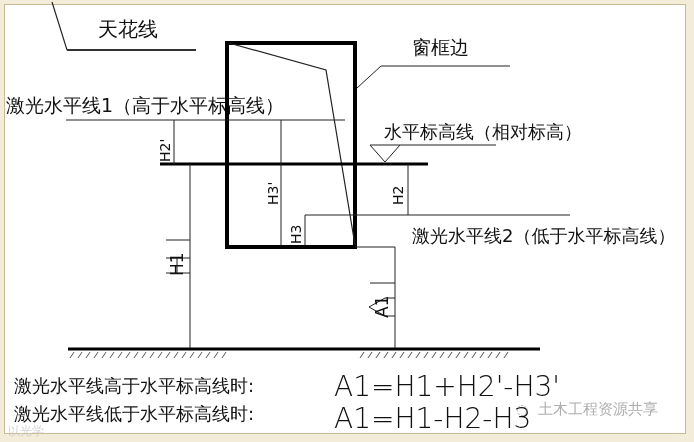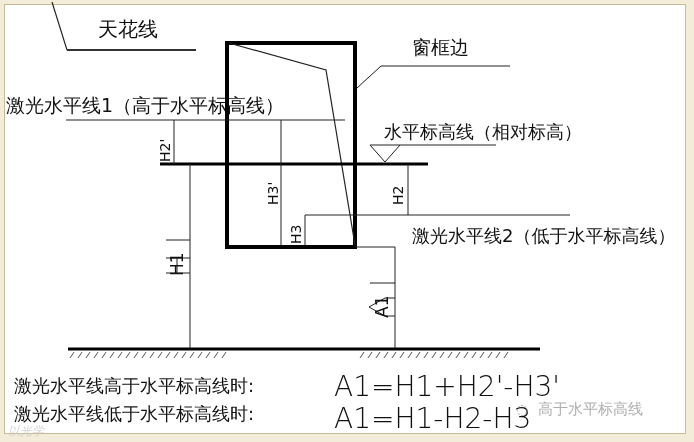--- a/index.html
+++ b/index.html
@@ -121,14 +121,14 @@
   <text class="cad-text" font-size="17" transform="translate(183,276) rotate(-90)">H1</text>
   <text class="cad-text" font-size="17" transform="translate(388,318) rotate(-90)">A1</text>
 
   <text class="cad-text" x="14" y="392" font-size="18">激光水平线高于水平标高线时:</text>
   <text class="cad-text" x="14" y="420" font-size="18">激光水平线低于水平标高线时:</text>
   <text class="cad-text" x="334" y="396" font-size="28" font-weight="200">A1=H1+H2'-H3'</text>
   <text class="cad-text" x="334" y="428" font-size="28" font-weight="200">A1=H1-H2-H3</text>
 </svg>
 
 <div class="wm" style="left:516px; top:401px; font-size:14px;">◌</div>
-<div class="wm" style="left:538px; top:400px; font-size:15px;">高于水平标高线</div>
-<div class="wm" style="left:8px; top:423px; font-size:12px; color:rgba(200,200,200,0.8);font-style:italic;">以光学</div>
+<div class="wm" style="left:538px; top:400px; font-size:15px;">土木工程资源共享</div>
+<div class="wm" style="left:8px; top:423px; font-size:12px; color:rgba(200,200,200,0.8);">以光学</div>
 
 </body></html>

